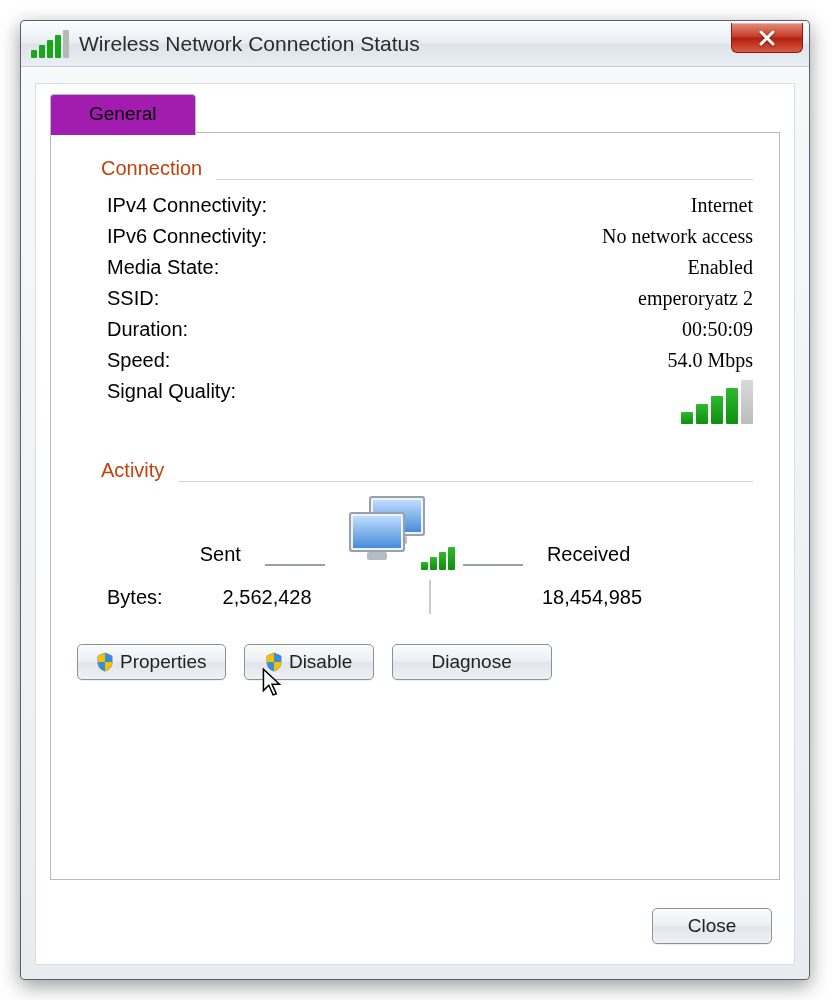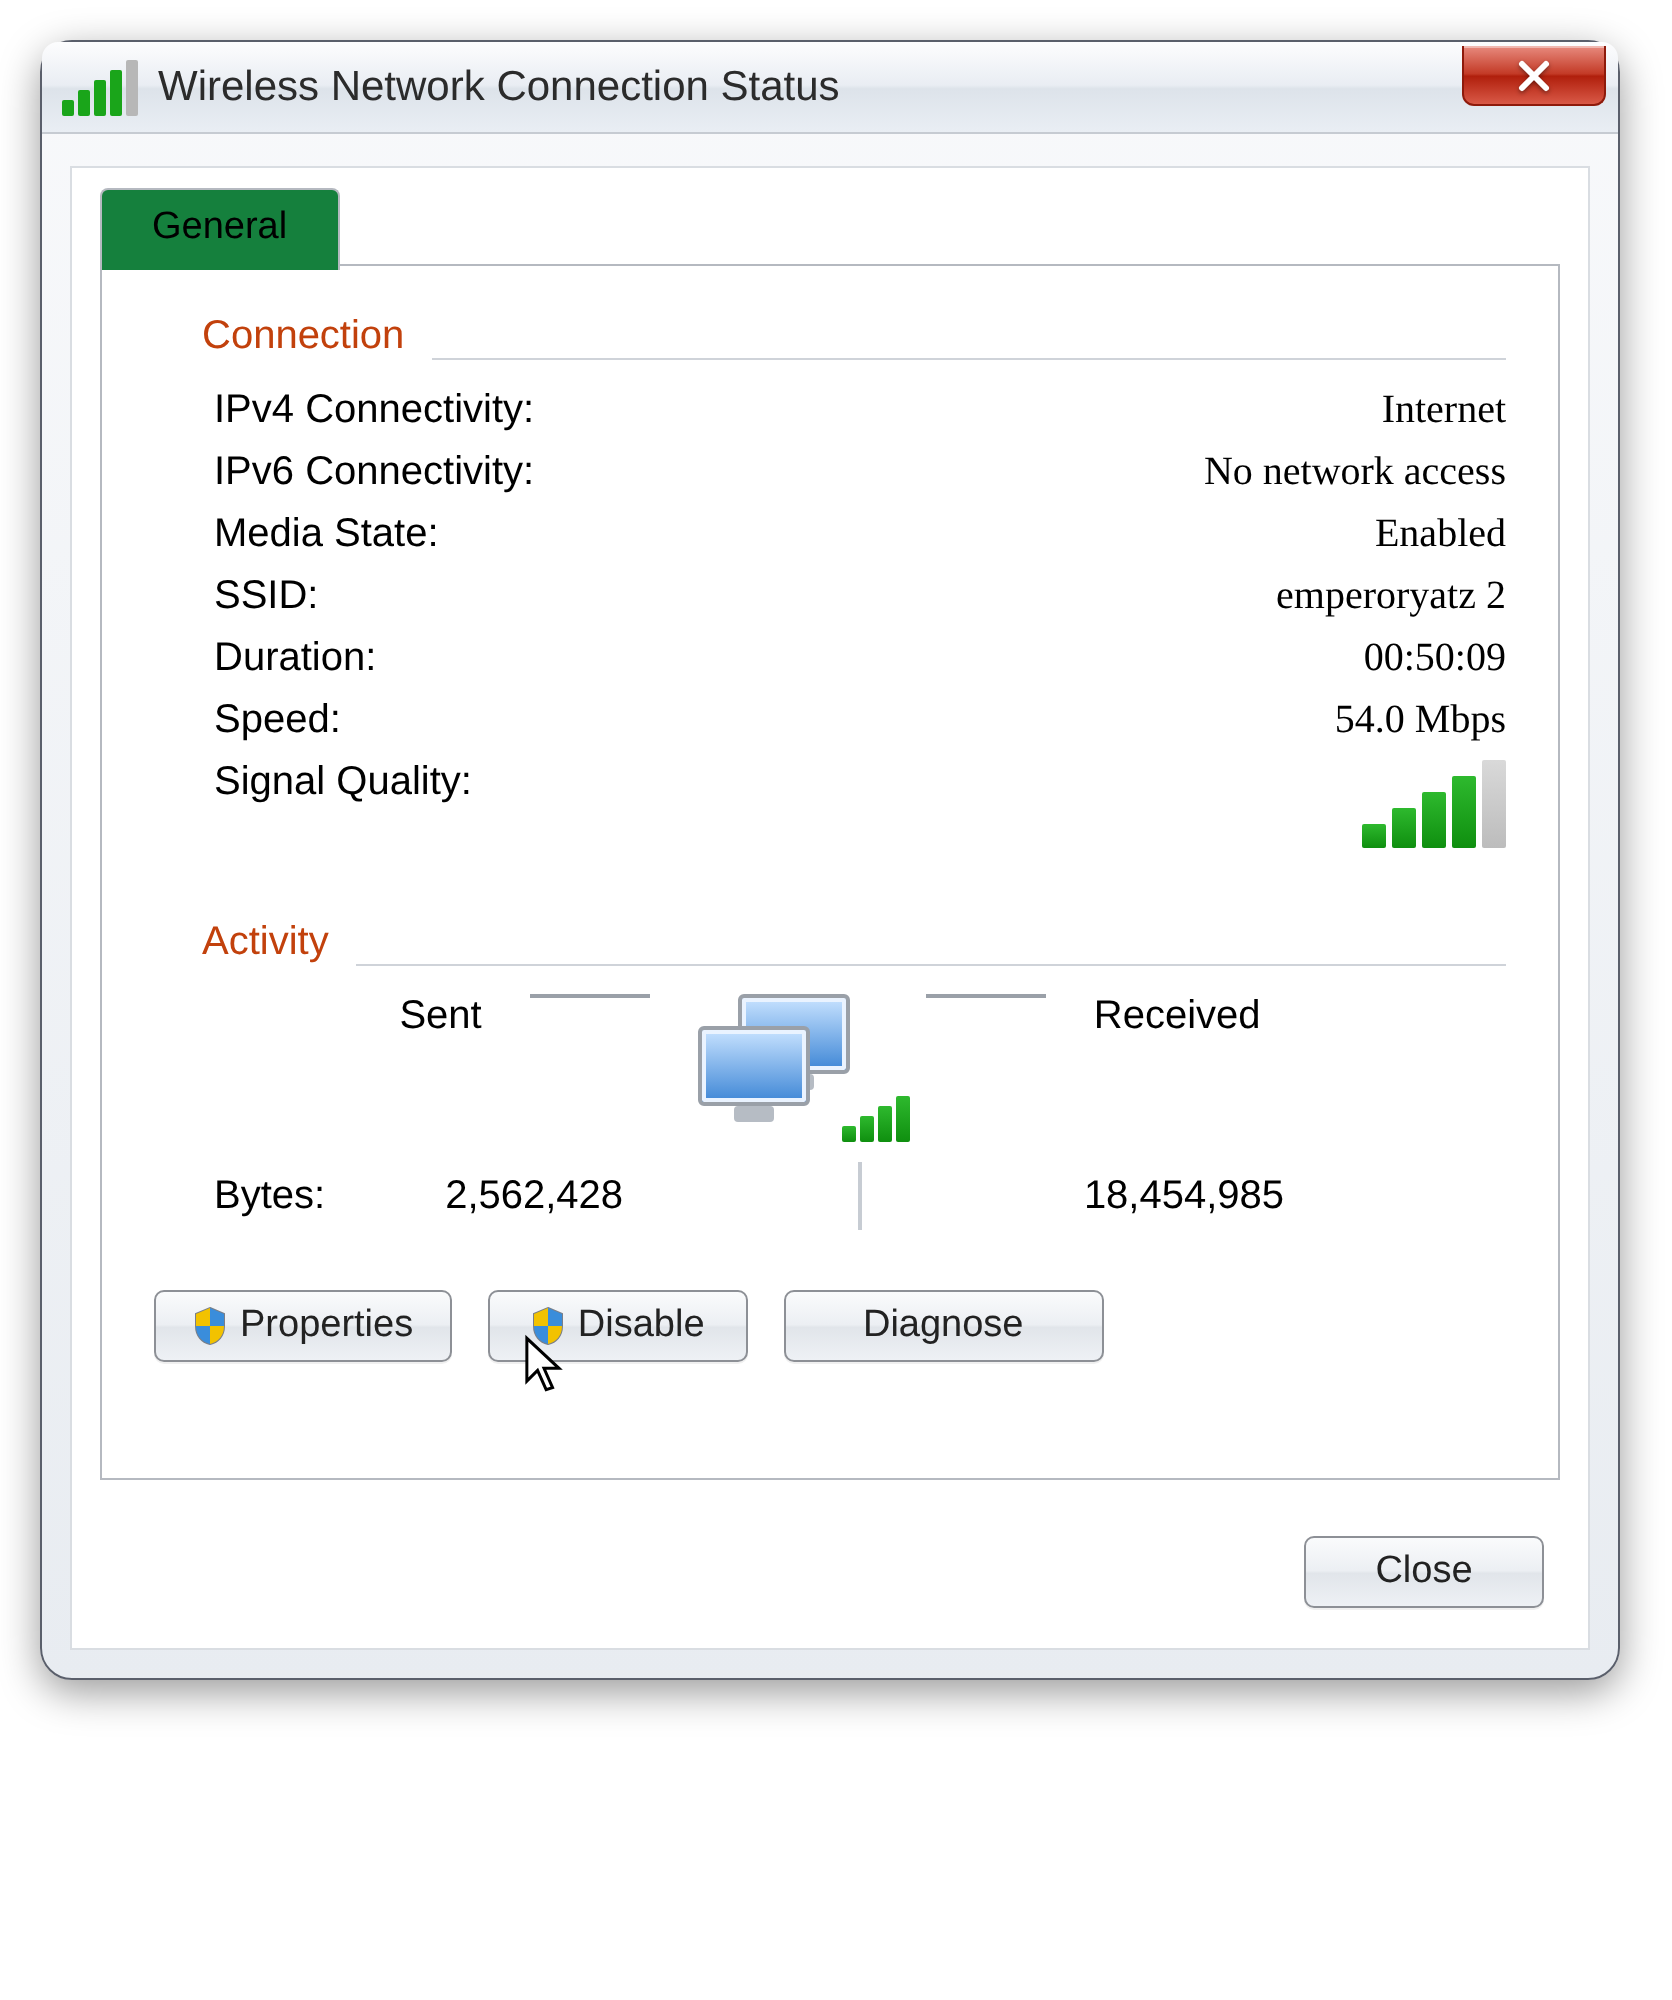--- a/index.html
+++ b/index.html
@@ -8,23 +8,23 @@
     font-family: "Segoe UI", Tahoma, sans-serif;
     font-size: 19px;
     background: #fff;
     width: 836px;
     height: 1000px;
     overflow: hidden;
   }
   .window {
     position: absolute;
     left: 20px; top: 20px;
-    width: 790px; height: 820px;
+    width: 790px; height: 960px;
     border: 1px solid #5a5f6b;
-    border-radius: 16px;
+    border-radius: 4px;
     background: linear-gradient(#f8f9fb, #e8ecf1);
     box-shadow: 0 6px 20px rgba(0,0,0,.4);
   }
   .titlebar {
     height: 46px;
     border-radius: 8px 8px 0 0;
     background: linear-gradient(#fdfdfe, #e9edf3 48%, #dde3ea 52%, #e9eef4);
     display: flex; align-items: center;
     padding: 0 10px;
     position: relative;
@@ -58,25 +58,25 @@
   .close-btn svg { filter: drop-shadow(0 1px 1px rgba(0,0,0,.4)); }
 
   .client {
     position: absolute; left: 14px; top: 62px; right: 14px; bottom: 14px;
     background: #fff;
     border: 1px solid #d9dde2;
   }
 
   .tabstrip { position: absolute; left: 14px; top: 10px; display:flex; }
   .tab {
-    padding: 8px 25px 10px;
+    padding: 8px 38px 10px;
     border: 1px solid #b5b9c0;
     border-bottom: none;
     border-radius: 4px 4px 0 0;
-    background: #15803d;
+    background: #a21caf;
     font-size: 19px;
     cursor: pointer;
     position: relative; z-index: 2;
   }
   .tabpage {
     position: absolute; left: 14px; right: 14px; top: 48px; bottom: 84px;
     border: 1px solid #b5b9c0;
     background: #fff;
     padding: 22px 26px 14px;
   }
@@ -106,21 +106,21 @@
     background: linear-gradient(#e7f3fb, #b8def2 48%, #9bd3ef 52%, #c8e6f6);
     border-color:#4c9bc9;
     box-shadow: 0 0 0 2px rgba(76,155,201,.35);
   }
 
   .cursor {
     position:absolute; left:210px; top:534px; width:22px; height:30px; pointer-events:none;
   }
 
   .activity-row {
-    display:flex; align-items:flex-start; justify-content:center; gap:24px;
+    display:flex; align-items:flex-end; justify-content:center; gap:24px;
     padding: 4px 0 6px;
     font-size:20px;
   }
   .activity-row .dash { width:60px; height:2px; background:#9aa0a8; }
   .monitors { position:relative; width:90px; height:70px; }
   .mon { position:absolute; width:56px; height:40px; border:2px solid #9aa0a8; border-radius:3px;
          background:linear-gradient(#c7e2ff,#3f87d6); box-shadow: inset 0 0 0 2px #eaf3ff; }
   .mon.back { left:20px; top:0; }
   .mon.front{ left:0; top:16px; }
   .mon .stand{ position:absolute; left:50%; transform:translateX(-50%); bottom:-10px; width:20px; height:8px; background:#b6bcc4; border-radius:2px; }

